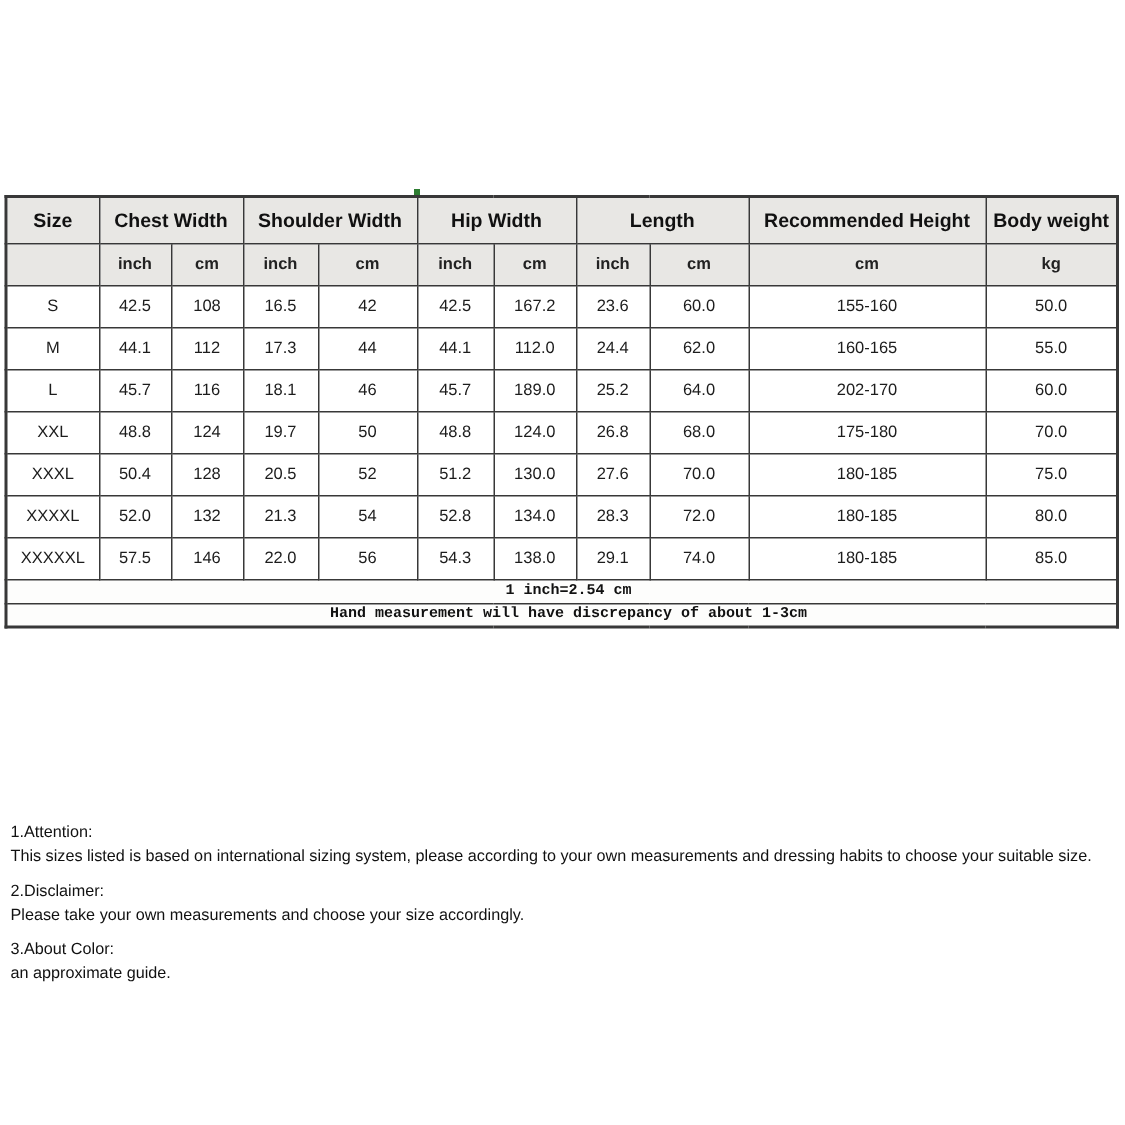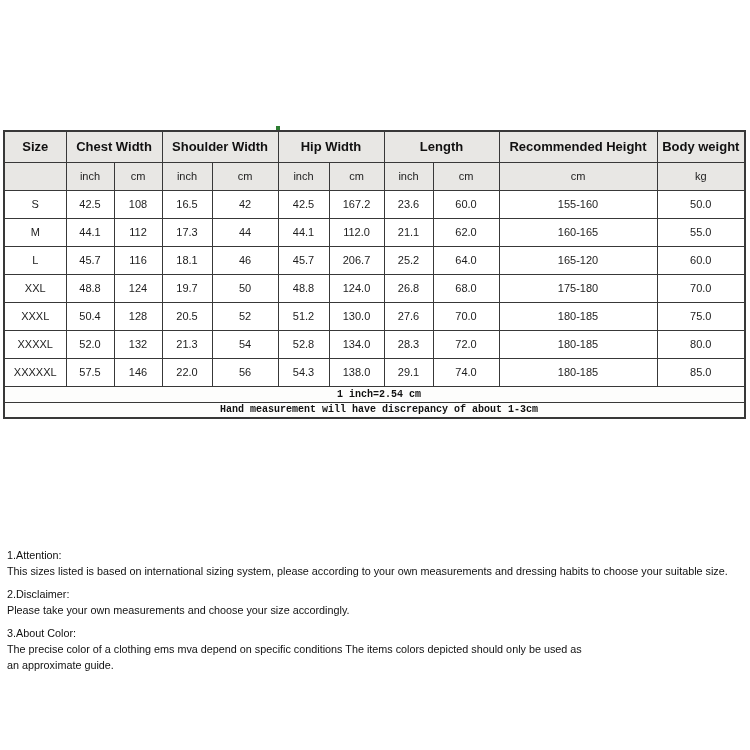--- a/index.html
+++ b/index.html
@@ -29,21 +29,21 @@
     height:31px;
     background:#e8e7e4;
     font-size:13px;
     font-weight:bold;
     color:#111111;
   }
   tr.units-row th {
     height:28px;
     background:#e8e7e4;
     font-size:11px;
-    font-weight:normal;
+    font-weight:bold;
     color:#222222;
   }
   tbody td {
     height:28px;
     background:#ffffff;
     font-size:11px;
     color:#1c1c1c;
   }
   tfoot td {
     height:16px;
@@ -132,36 +132,36 @@
           <td>50.0</td>
         </tr>
         <tr>
           <td>M</td>
           <td>44.1</td>
           <td>112</td>
           <td>17.3</td>
           <td>44</td>
           <td>44.1</td>
           <td>112.0</td>
-          <td>21.1</td>
+          <td>24.4</td>
           <td>62.0</td>
           <td>160-165</td>
           <td>55.0</td>
         </tr>
         <tr>
           <td>L</td>
           <td>45.7</td>
           <td>116</td>
           <td>18.1</td>
           <td>46</td>
           <td>45.7</td>
-          <td>206.7</td>
+          <td>189.0</td>
           <td>25.2</td>
           <td>64.0</td>
-          <td>165-120</td>
+          <td>202-170</td>
           <td>60.0</td>
         </tr>
         <tr>
           <td>XXL</td>
           <td>48.8</td>
           <td>124</td>
           <td>19.7</td>
           <td>50</td>
           <td>48.8</td>
           <td>124.0</td>
@@ -225,18 +225,17 @@
     <div class="note-section">
       <div class="note-line">1.Attention:</div>
       <div class="note-line">This sizes listed is based on international sizing system, please according to your own measurements and dressing habits to choose your suitable size.</div>
     </div>
     <div class="note-section">
       <div class="note-line">2.Disclaimer:</div>
       <div class="note-line">Please take your own measurements and choose your size accordingly.</div>
     </div>
     <div class="note-section">
       <div class="note-line">3.About Color:</div>
-      <div class="note-line">The precise color of a clothing ems mva depend on specific conditions The items colors depicted should only be used as</div>
       <div class="note-line">an approximate guide.</div>
     </div>
   </div>
 
 </div>
 
 </body></html>

